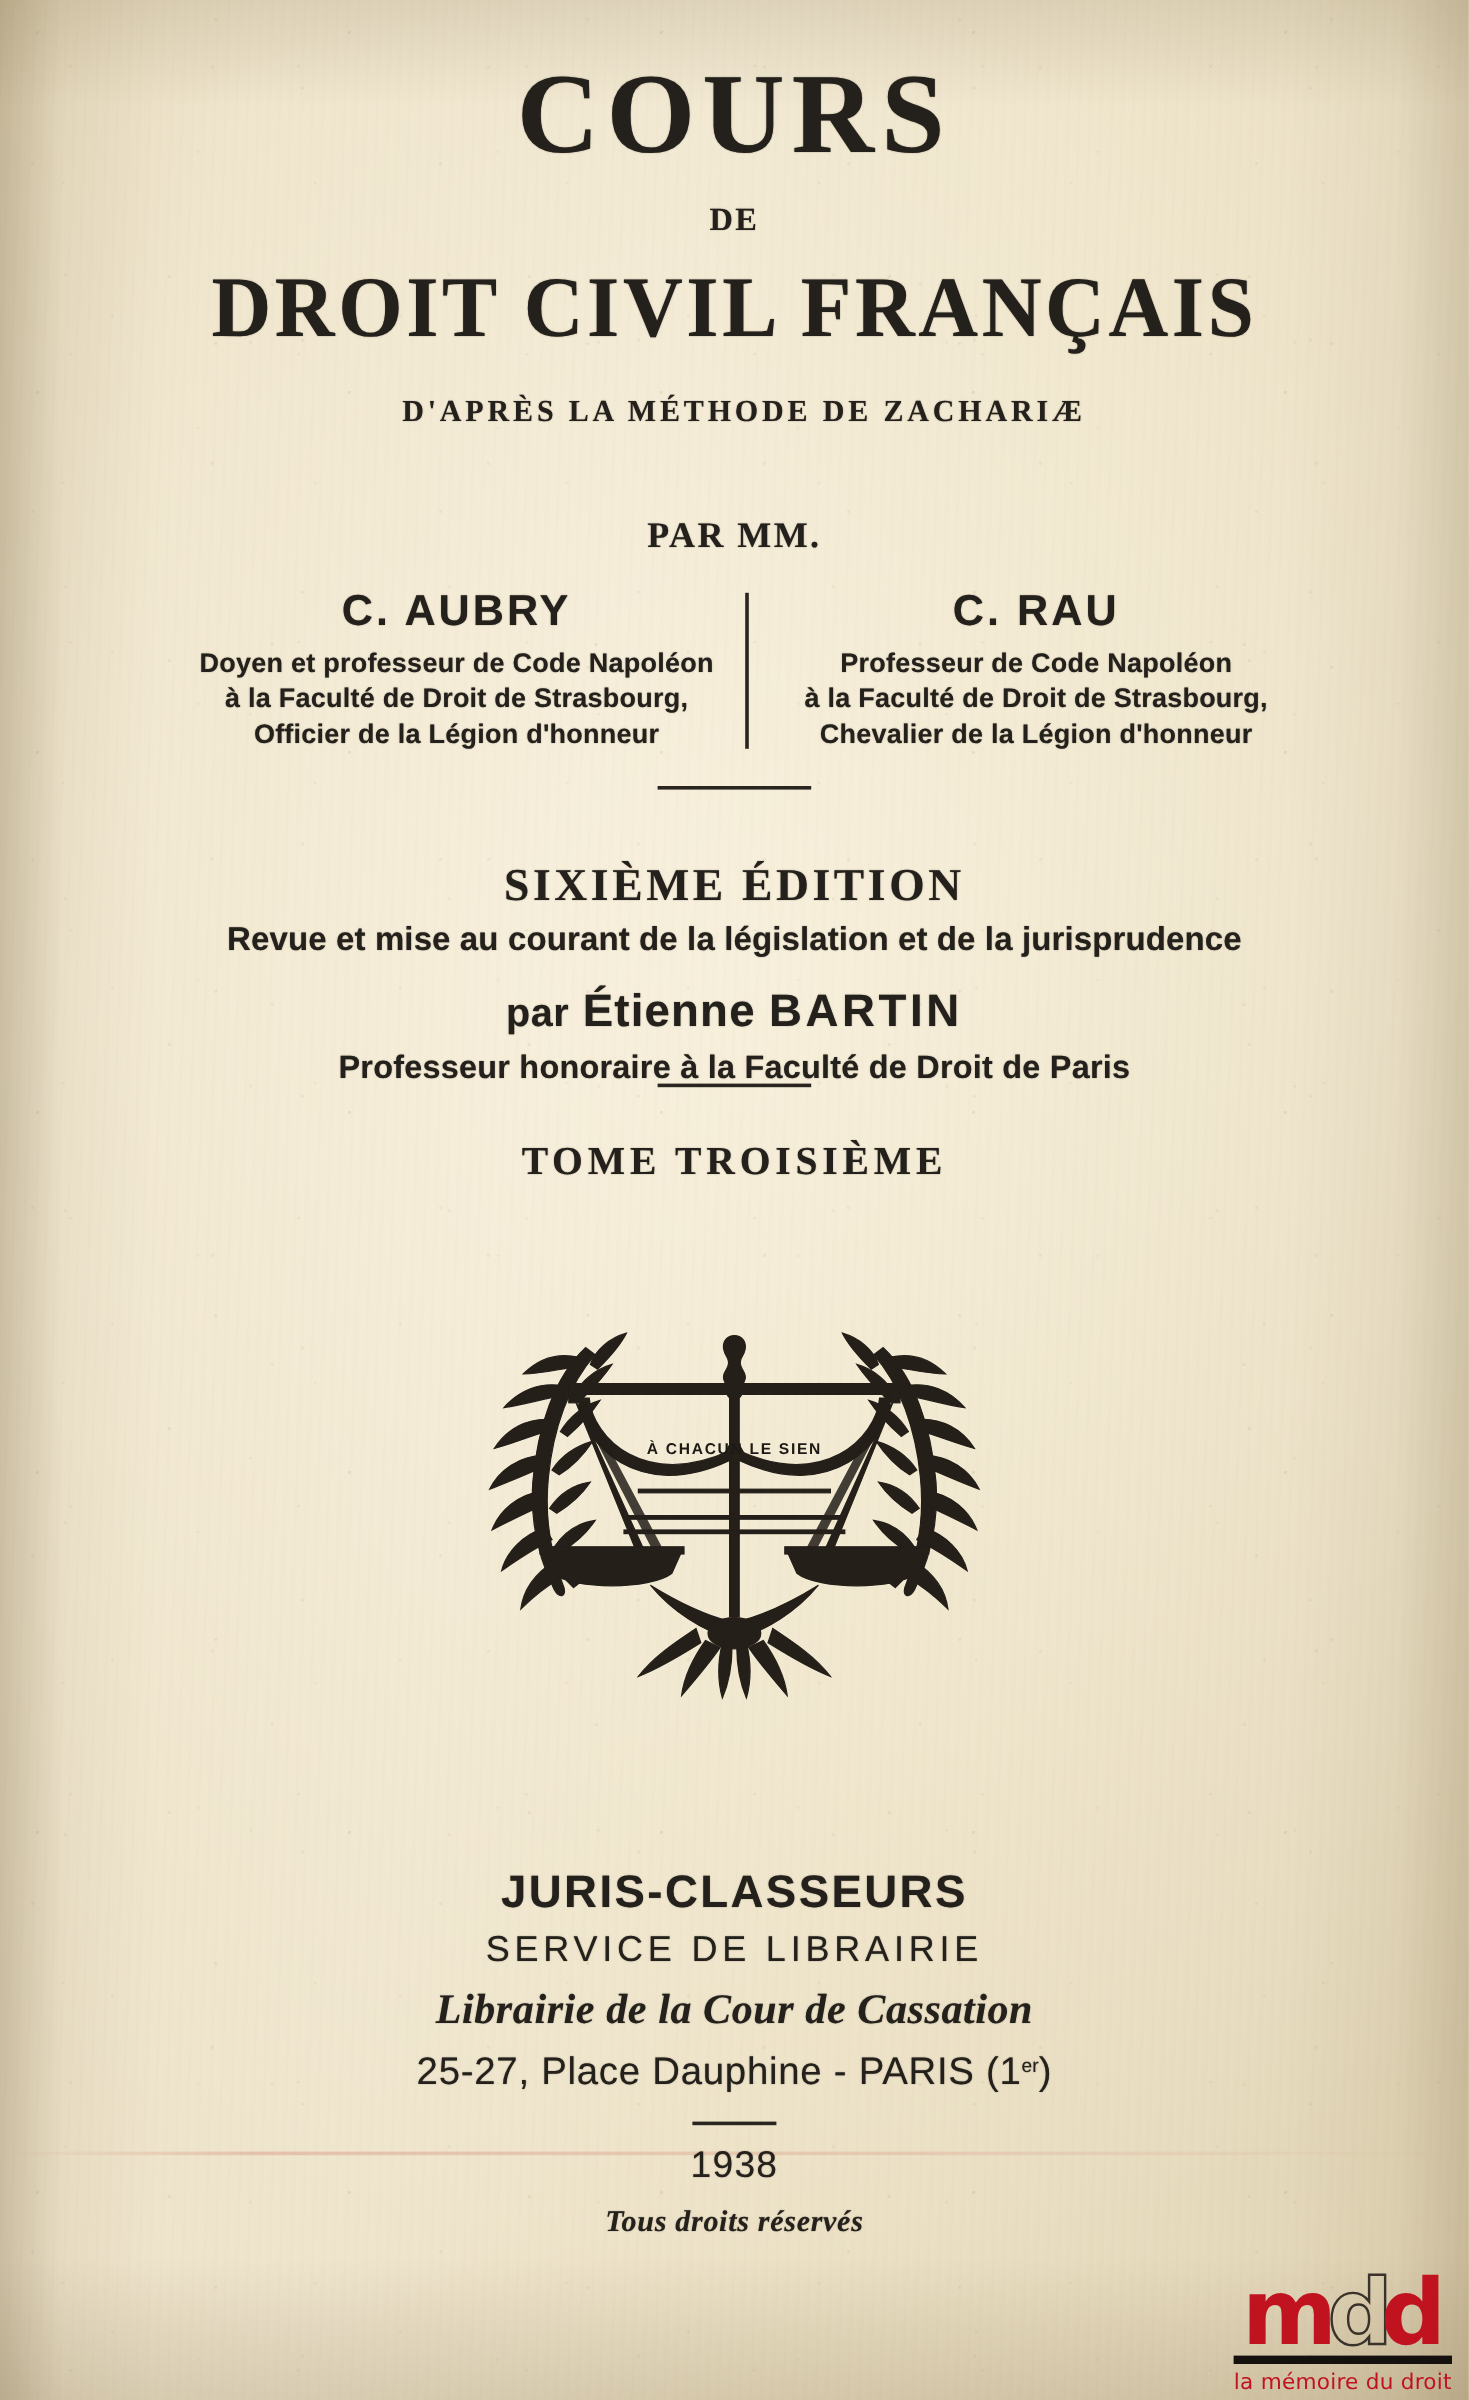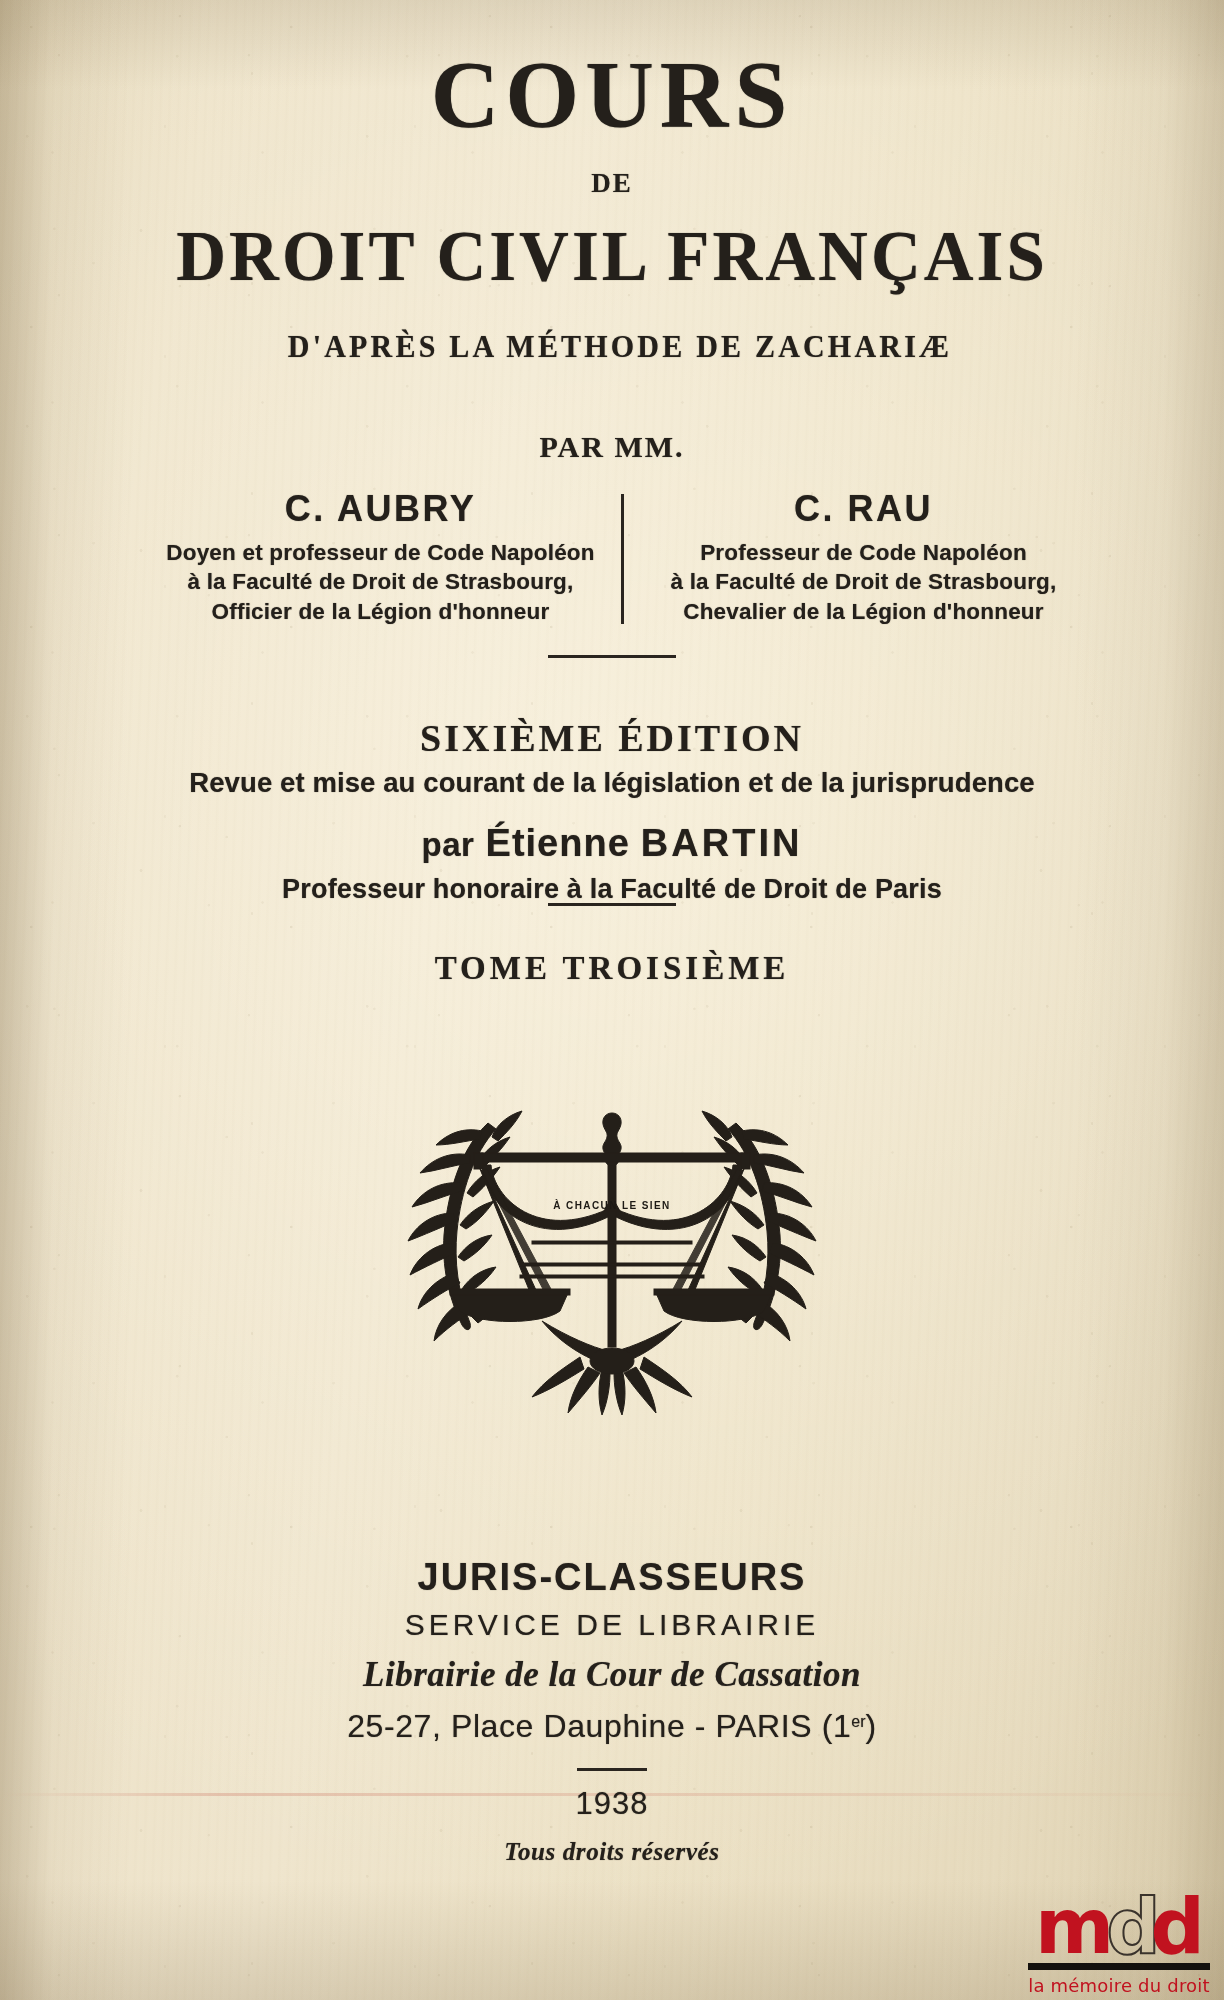--- a/index.html
+++ b/index.html
@@ -112,21 +112,21 @@
     font-weight: 700;
     font-size: 69px;
     letter-spacing: 3px;
     line-height: 1;
     transform: scaleY(1.04);
   }
   .title-method {
     position: absolute;
     top: 330px; left: 16px; right: 0;
     font-weight: 700;
-    font-size: 30px;
+    font-size: 25px;
     letter-spacing: 3.2px;
     transform: scaleY(1.02);
     text-align: center;
   }
 
   
   .par-mm {
     position: absolute;
     top: 430px; left: 0; right: 0;
     font-weight: 700;
@@ -232,21 +232,21 @@
     width: 440px;
     height: 340px;
   }
   #emblem svg { display: block; width: 100%; height: 100%; }
   .emblem-motto {
     position: absolute;
     top: 1200px;
     left: 0; right: 0;
     font-family: "Liberation Sans", sans-serif;
     font-weight: 700;
-    font-size: 10px;
+    font-size: 13px;
     letter-spacing: 1.4px;
     color: #1d1a15;
     z-index: 4;
     pointer-events: none;
   }
 
   
   .pub-name {
     position: absolute;
     top: 1556px; left: 0; right: 0;

